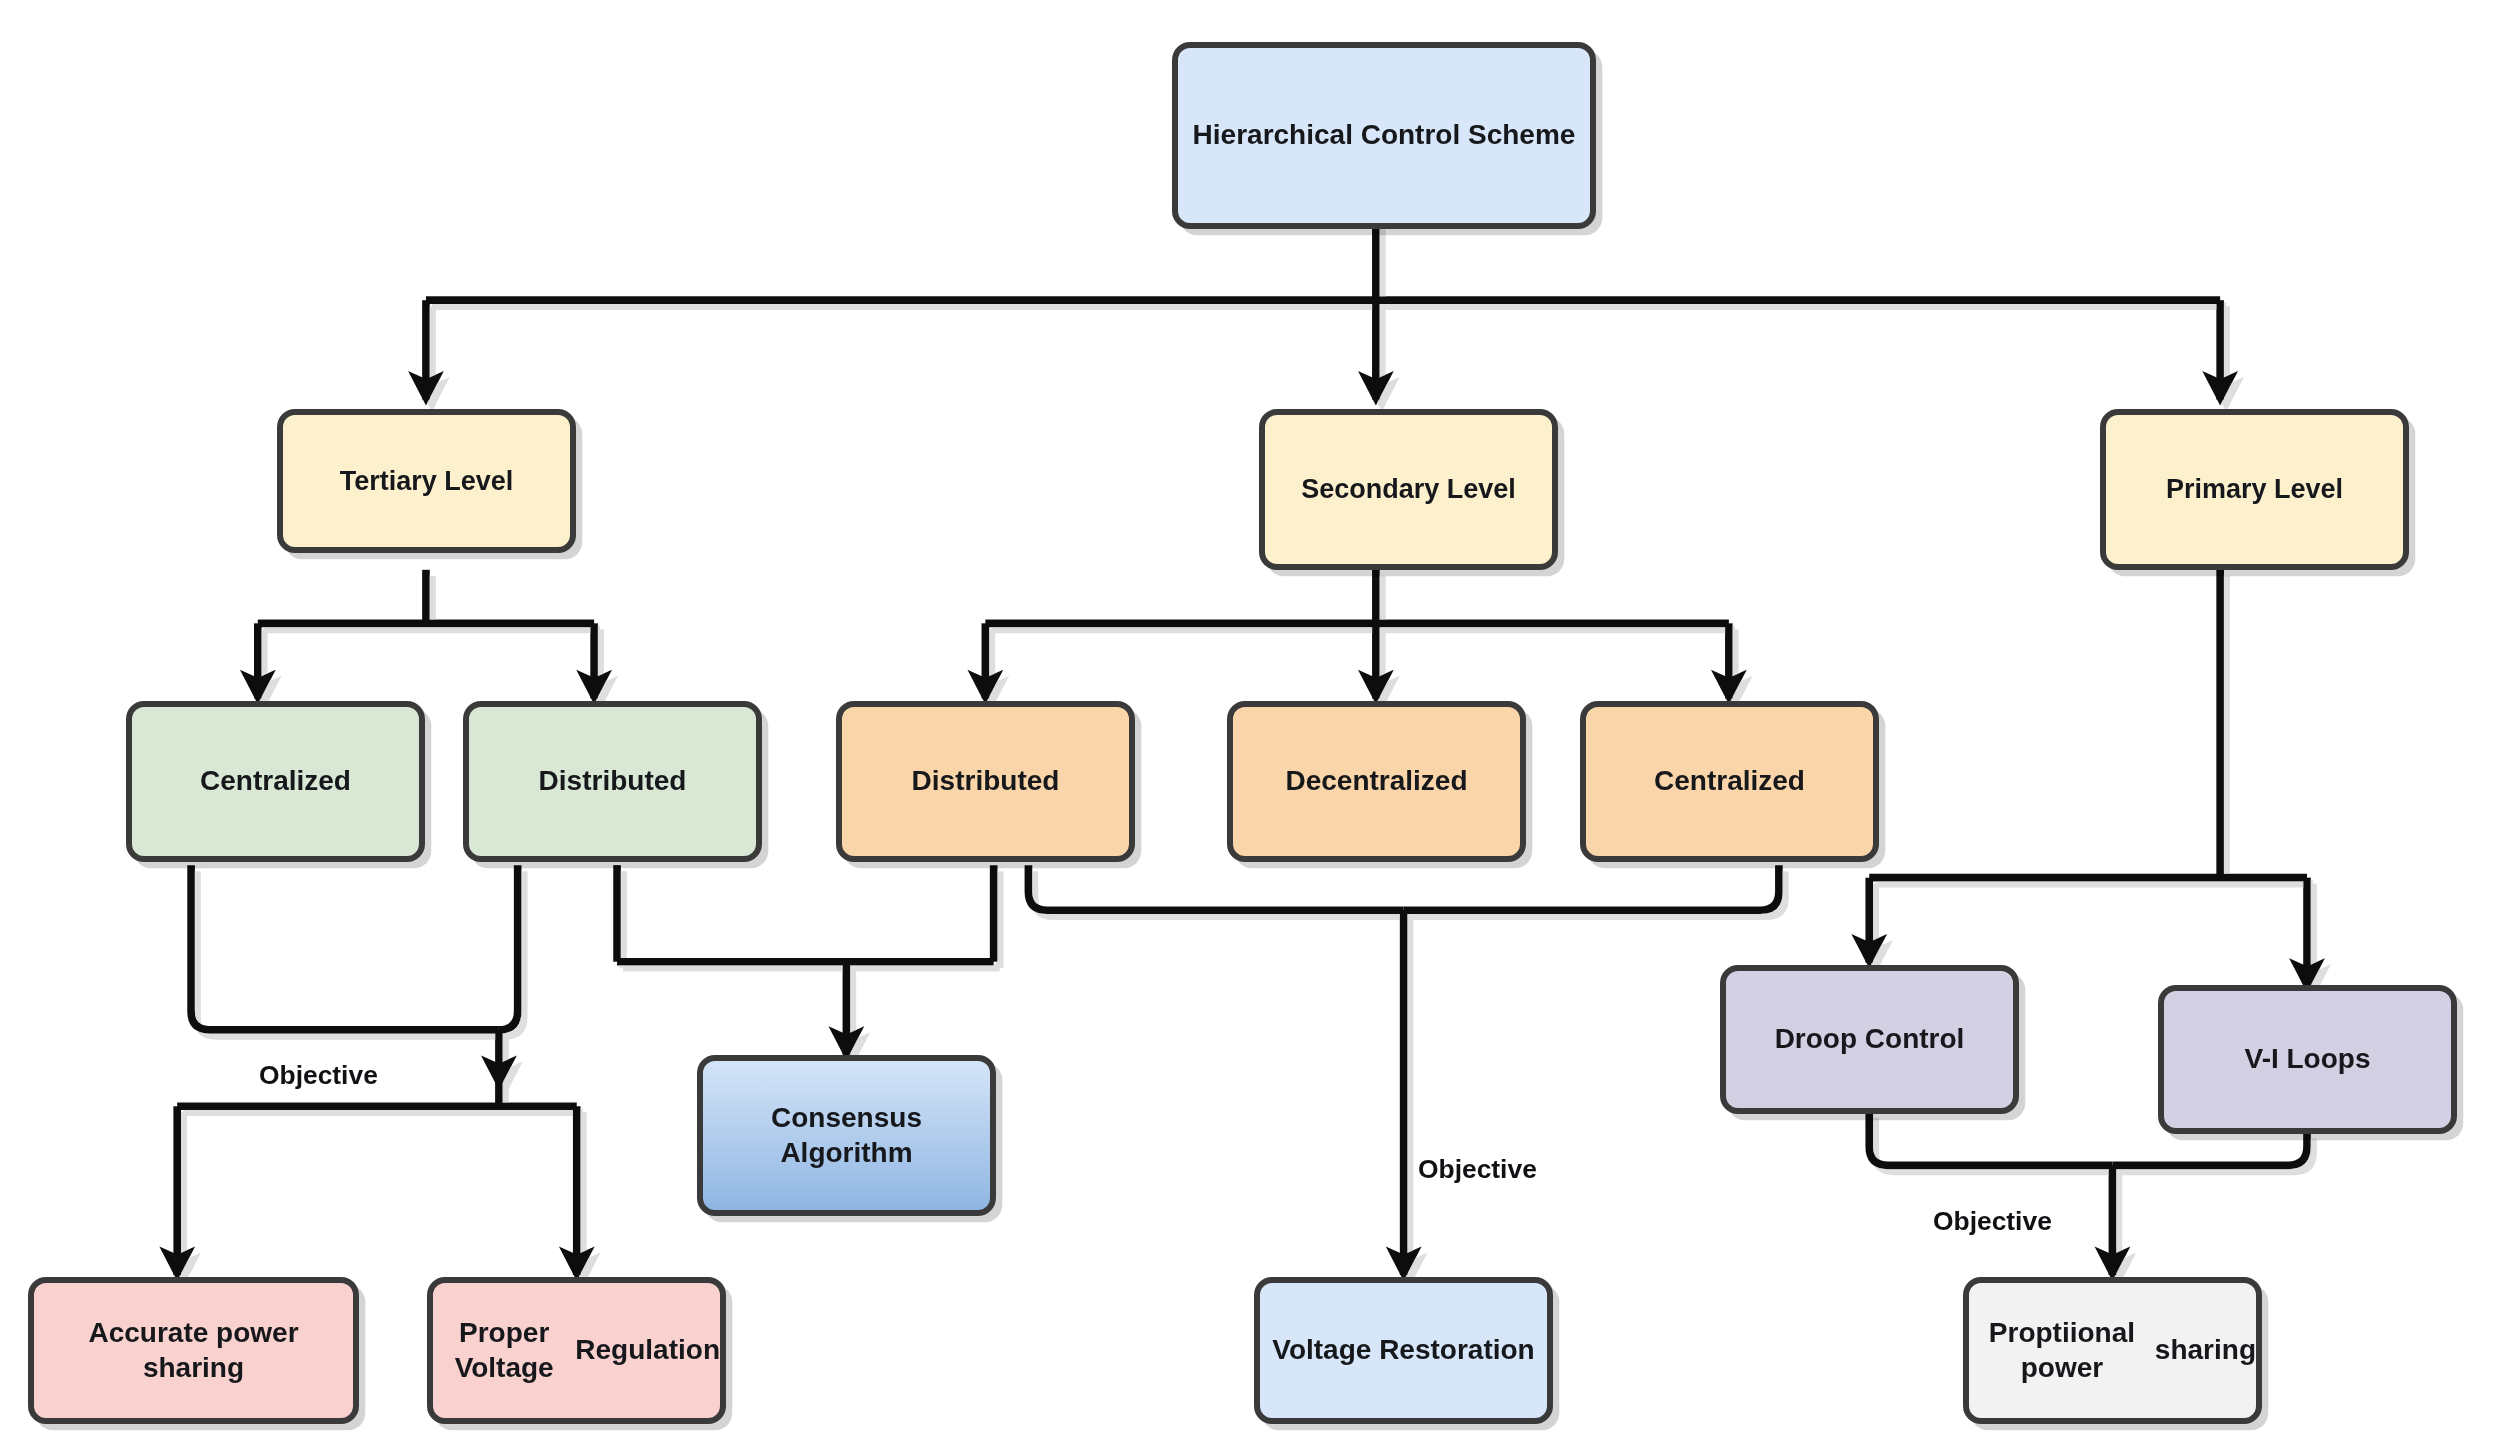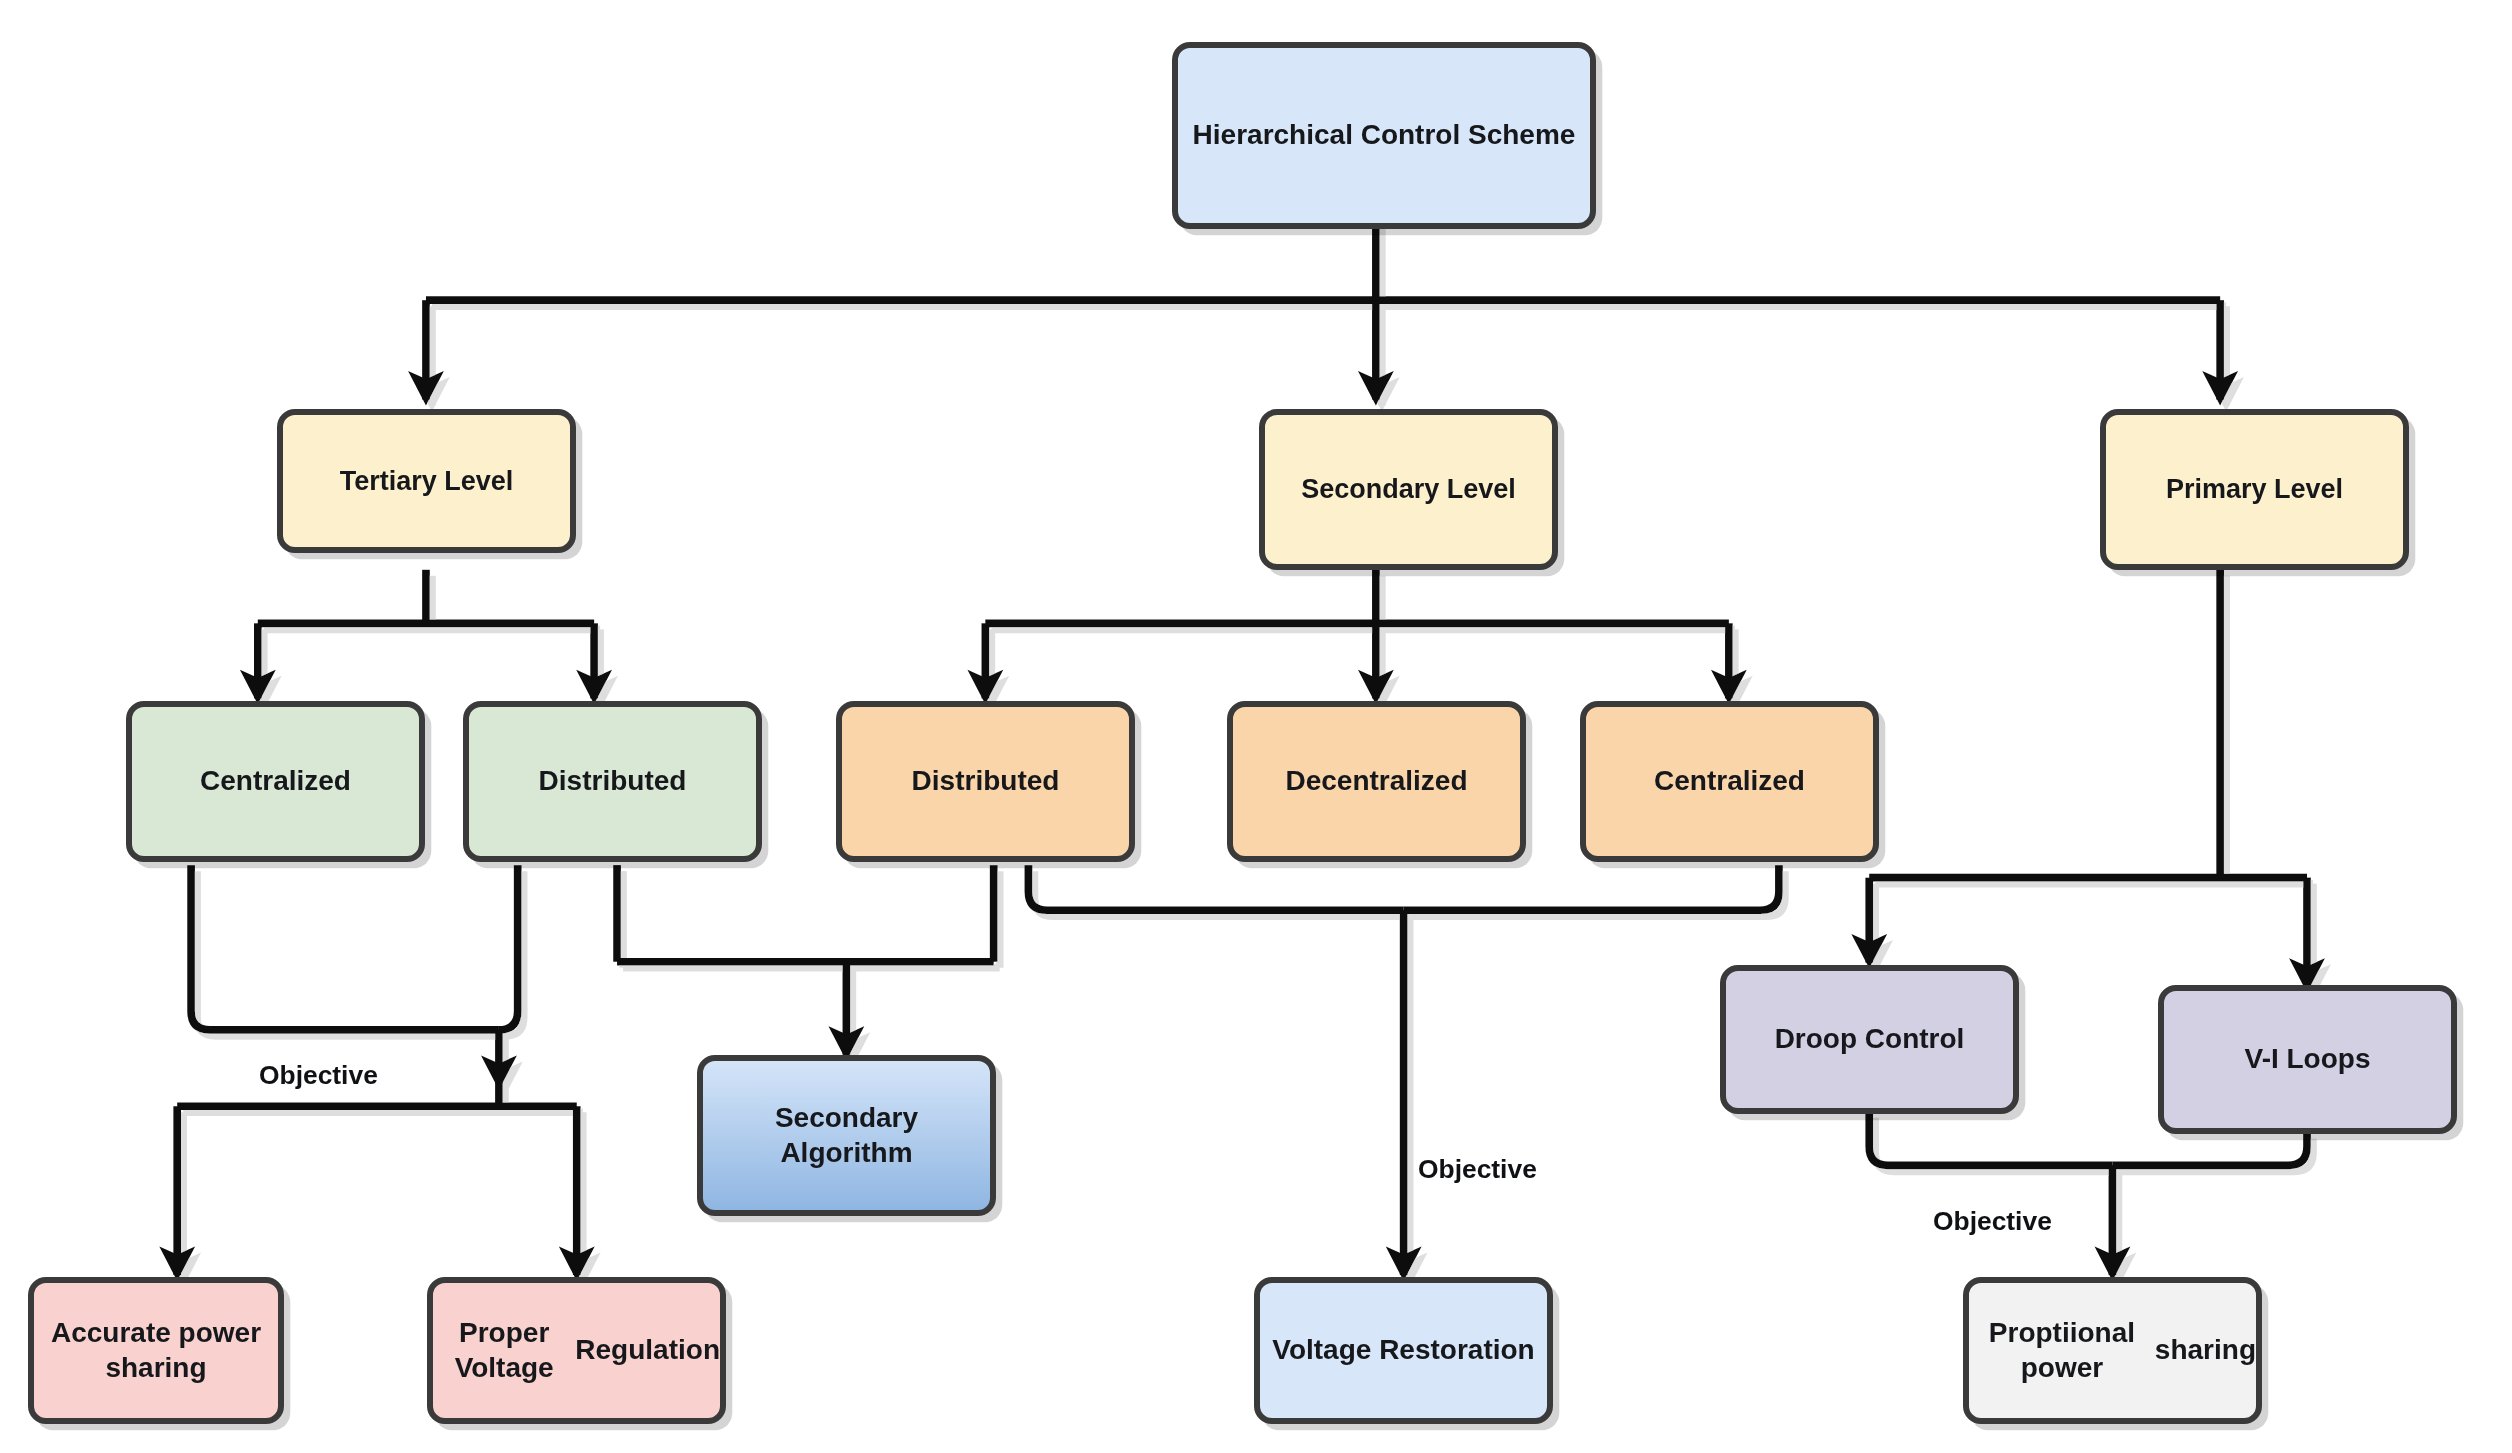--- a/index.html
+++ b/index.html
@@ -122,25 +122,25 @@
   </div>
 
   <div class="node n-purple" style="left:1720px;top:965px;width:299px;height:149px;">
     <span>Droop Control</span>
   </div>
   <div class="node n-purple" style="left:2158px;top:985px;width:299px;height:149px;">
     <span>V-I Loops</span>
   </div>
 
   <div class="node n-blue" style="left:697px;top:1055px;width:299px;height:161px;flex-direction:column;">
-    <span>Secondary</span>
+    <span>Consensus</span>
     <span>Algorithm</span>
   </div>
 
-  <div class="node n-pink" style="left:28px;top:1277px;width:256px;height:147px;flex-direction:column;">
+  <div class="node n-pink" style="left:28px;top:1277px;width:331px;height:147px;flex-direction:column;">
     <span>Accurate  power</span>
     <span>sharing</span>
   </div>
   <div class="node n-pink" style="left:427px;top:1277px;width:299px;height:147px;">
     <span>Proper Voltage</span>
     <span>Regulation</span>
   </div>
   <div class="node n-root" style="left:1254px;top:1277px;width:299px;height:147px;">
     <span>Voltage Restoration</span>
   </div>

